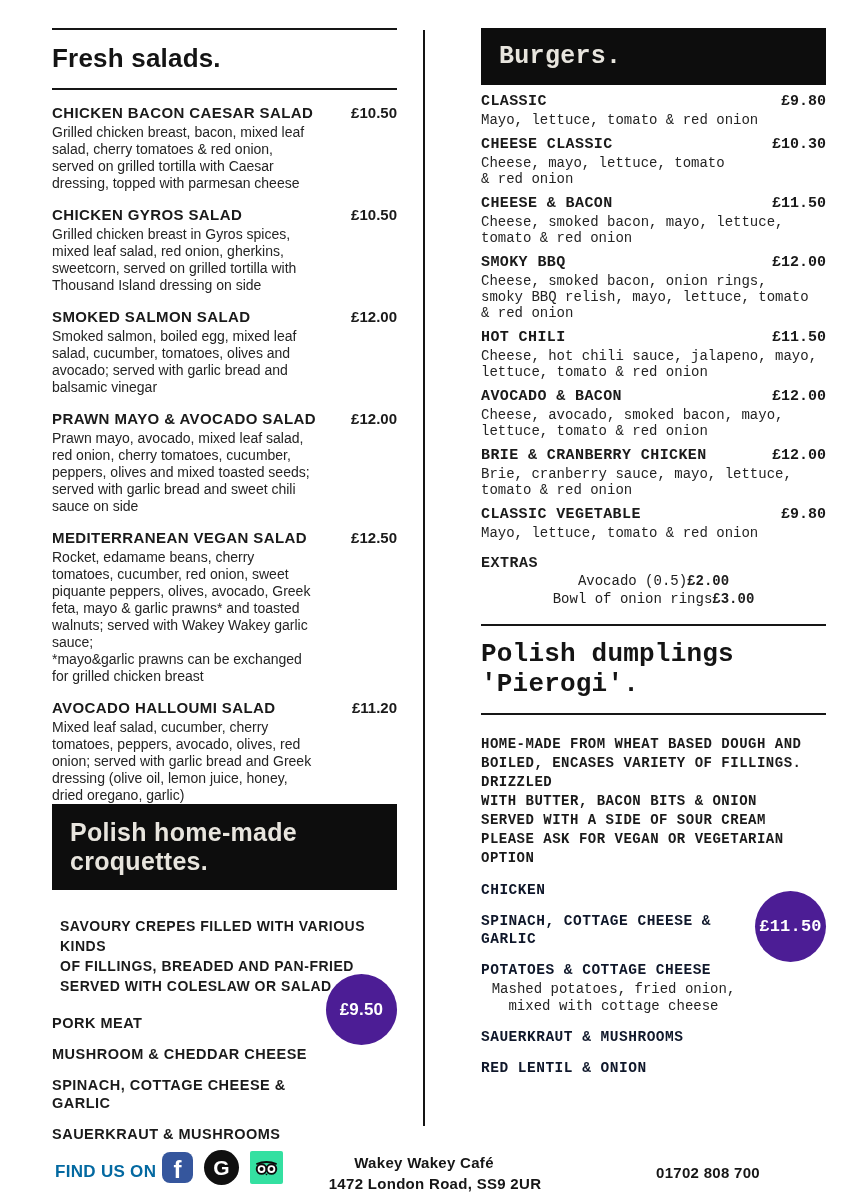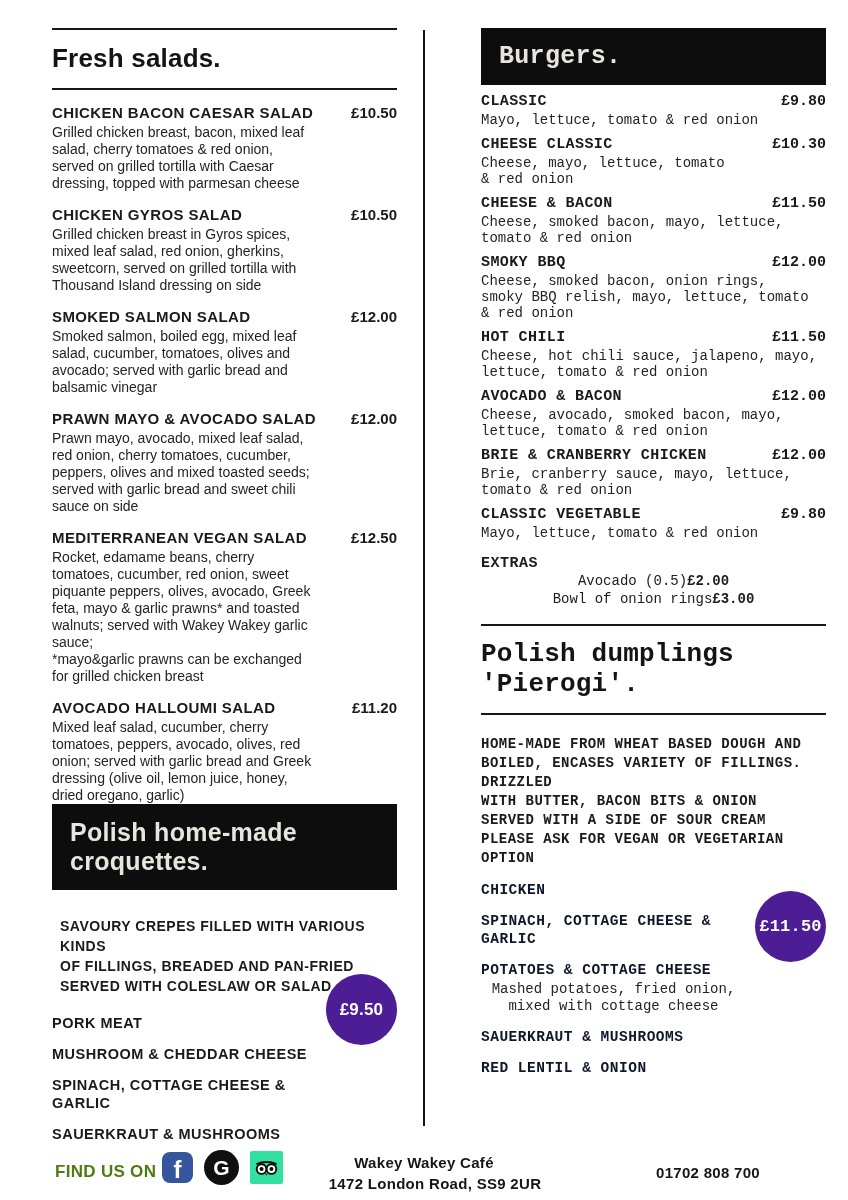--- a/index.html
+++ b/index.html
@@ -62,21 +62,21 @@
 
   .price-circle {
     position:absolute; width:71px; height:71px; border-radius:50%;
     background:#4c1d95; color:#ffffff; display:flex; align-items:center; justify-content:center;
     font-size:17px; font-weight:bold; letter-spacing:0.2px;
   }
   .circle-croquettes { right:0; top:58px; }
   .circle-pierogi { right:0; top:10px; }
 
   .footer { position:absolute; left:0; top:1142px; width:848px; height:58px; }
-  .find-us { position:absolute; left:55px; top:20px; font-size:17px; font-weight:bold; letter-spacing:0.3px; color:#4d7c0f; }
+  .find-us { position:absolute; left:55px; top:20px; font-size:17px; font-weight:bold; letter-spacing:0.3px; color:#0369a1; }
   .social { position:absolute; left:162px; top:8px; display:flex; align-items:center; gap:11px; }
   .icon-fb {
     width:31px; height:31px; border-radius:8px; background:#35569d;
     color:#fff; display:flex; align-items:flex-end; justify-content:center;
     font-size:24px; font-weight:bold; line-height:26px; overflow:hidden;
   }
   .icon-g {
     width:35px; height:35px; border-radius:50%; background:#101010;
     color:#fff; display:flex; align-items:center; justify-content:center;
     font-size:21px; font-weight:bold;

